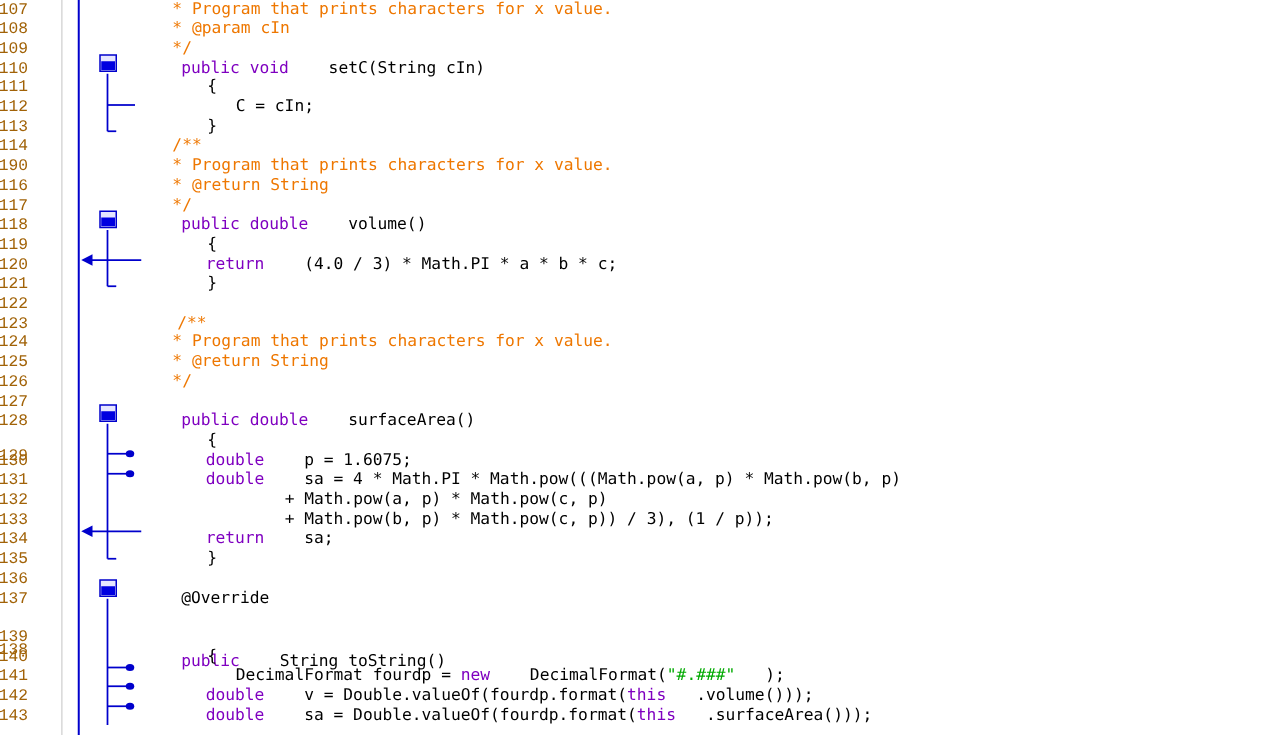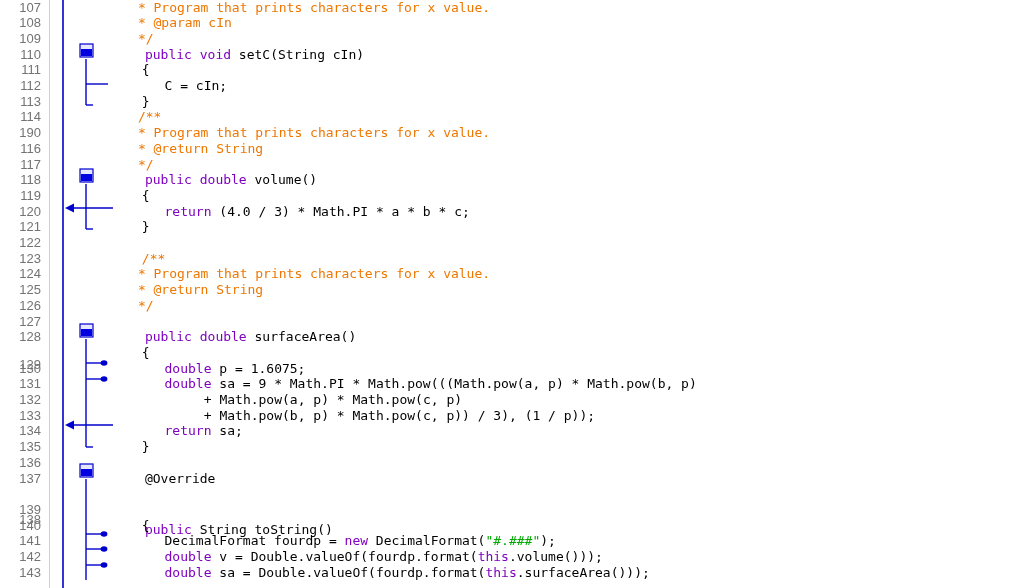--- a/index.html
+++ b/index.html
@@ -26,24 +26,24 @@
     left: 0; top: 0;
     width: 50px; height: 588px;
     background: #ffffff;
     border-right: 1px solid #cfcfcf;
     box-sizing: border-box;
   }
   .lineno {
     position: absolute;
     right: 8px;
     width: 42px;
-    text-align: right;
-    color: #737373;
+    text-align: left;
+    color: #a16207;
     font-size: 13px;
-    font-family: Liberation Sans, sans-serif;
+    font-family: Liberation Mono, monospace;
     line-height: 15.7px;
     height: 15.7px;
     letter-spacing: 0px;
   }
 
   
   #code {
     position: absolute;
     left: 50px; top: 0;
     width: 974px; height: 588px;
@@ -56,21 +56,21 @@
     white-space: pre;
     font-size: 13px;
     font-family: "DejaVu Sans Mono", "Liberation Mono", monospace;
     color: #000000;
   }
 
   
   .kw   { color: #7f00c0; }
   .cmt  { color: #ee7700; }
   .str  { color: #00aa00; }
-  .plain{ color: #000000; }
+  .plain{ color: #000000; padding-left: 24px; }
   .ann  { color: #000000; }
 
   
   #struct {
     position: absolute;
     left: 0; top: 0;
     width: 1024px; height: 588px;
     pointer-events: none;
   }
 </style>
@@ -137,21 +137,21 @@
       <div class="codeline" style="top: 219.3px; left: 91.824px;"><span class="plain">}</span></div>
       <div class="codeline" style="top: 235px; left: 44px;"></div>
       <div class="codeline" style="top: 250.7px; left: 91.824px;"><span class="cmt">/**</span></div>
       <div class="codeline" style="top: 266.4px; left: 87.904px;"><span class="cmt">* Program that prints characters for x value.</span></div>
       <div class="codeline" style="top: 282.1px; left: 87.904px;"><span class="cmt">* @return String</span></div>
       <div class="codeline" style="top: 297.8px; left: 87.904px;"><span class="cmt">*/</span></div>
       <div class="codeline" style="top: 313.5px; left: 44px;"></div>
       <div class="codeline" style="top: 329.2px; left: 94.96px; text-align: right;"><span class="kw">public double</span><span class="plain"> surfaceArea()</span></div>
       <div class="codeline" style="top: 344.9px; left: 91.824px;"><span class="plain">{</span></div>
       <div class="codeline" style="top: 360.6px; left: 114.56px; text-align: right;"><span class="kw">double</span><span class="plain"> p = 1.6075;</span></div>
-      <div class="codeline" style="top: 376.3px; left: 114.56px;"><span class="kw">double</span><span class="plain"> sa = 9 * Math.PI * Math.pow(((Math.pow(a, p) * Math.pow(b, p)</span></div>
+      <div class="codeline" style="top: 376.3px; left: 114.56px;"><span class="kw">double</span><span class="plain"> sa = 4 * Math.PI * Math.pow(((Math.pow(a, p) * Math.pow(b, p)</span></div>
       <div class="codeline" style="top: 392px; left: 153.76px;"><span class="plain">+ Math.pow(a, p) * Math.pow(c, p)</span></div>
       <div class="codeline" style="top: 407.7px; left: 153.76px;"><span class="plain">+ Math.pow(b, p) * Math.pow(c, p)) / 3), (1 / p));</span></div>
       <div class="codeline" style="top: 423.4px; left: 114.56px;"><span class="kw">return</span><span class="plain"> sa;</span></div>
       <div class="codeline" style="top: 439.1px; left: 91.824px;"><span class="plain">}</span></div>
       <div class="codeline" style="top: 454.8px; left: 44px;"></div>
       <div class="codeline" style="top: 470.5px; left: 94.96px;"><span class="ann">@Override</span></div>
       <div class="codeline" style="top: 486.2px; left: 44px;"></div>
       <div class="codeline" style="top: 501.9px; left: 94.96px; margin-top: 20px;"><span class="kw">public</span><span class="plain"> String toString()</span></div>
       <div class="codeline" style="top: 517.6px; left: 91.824px;"><span class="plain">{</span></div>
       <div class="codeline" style="top: 533.3px; left: 114.56px;"><span class="plain">DecimalFormat fourdp = </span><span class="kw">new</span><span class="plain"> DecimalFormat(</span><span class="str">"#.###"</span><span class="plain">);</span></div>

